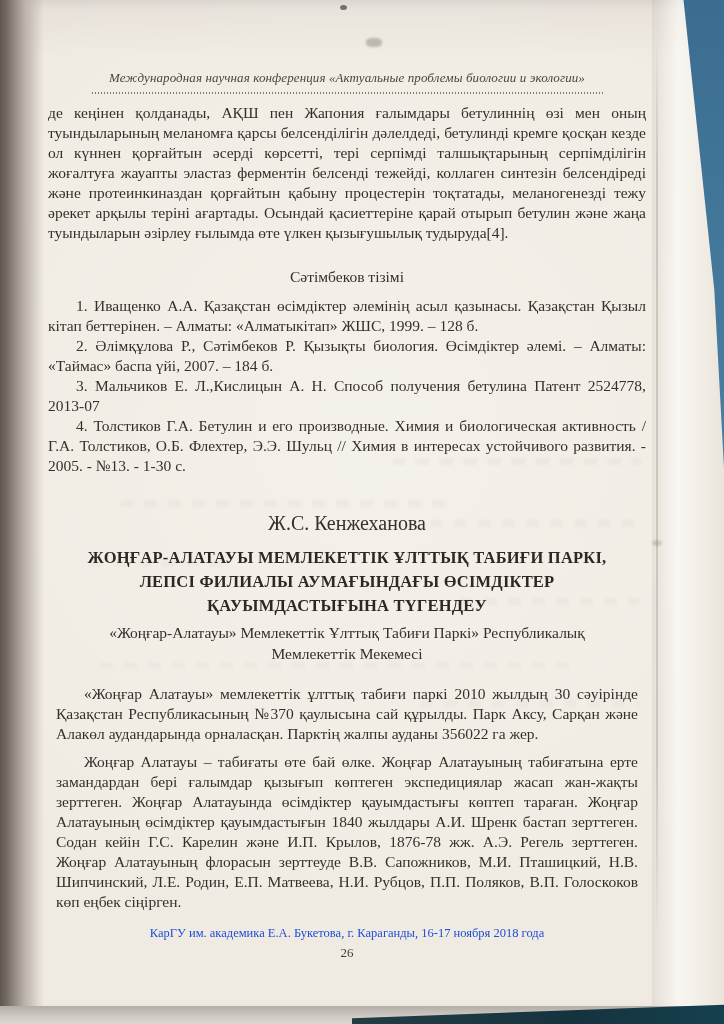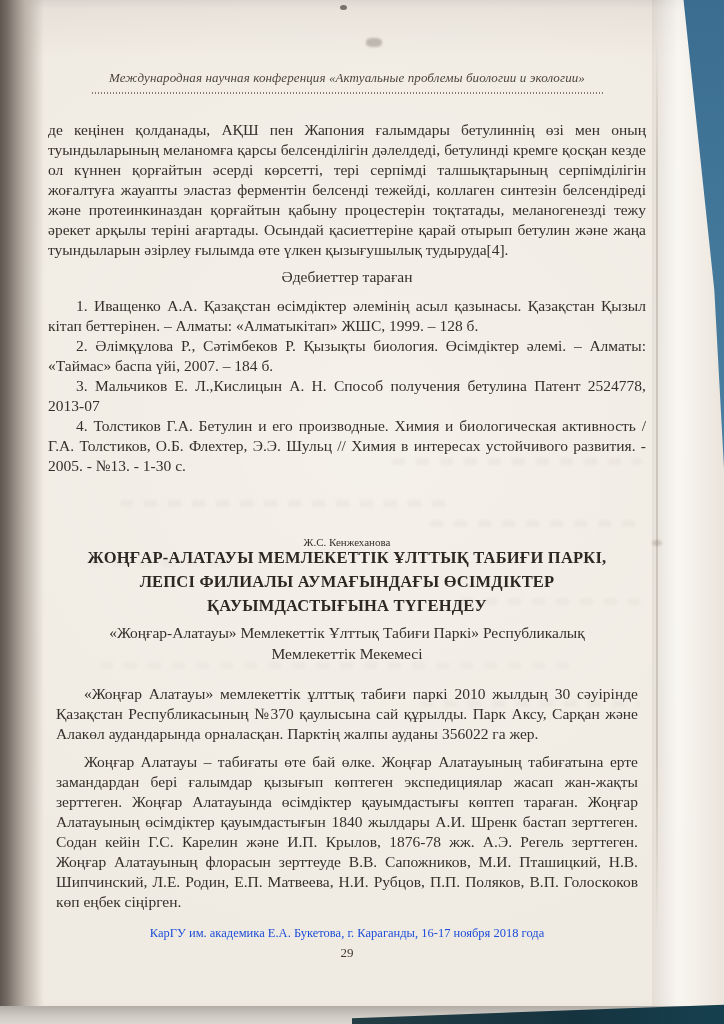--- a/index.html
+++ b/index.html
@@ -50,25 +50,25 @@
   .running-title{
     top:70px;text-align:center;font-style:italic;font-size:13px;color:#4b453e;letter-spacing:.1px;
   }
   .dotted-rule{
     top:92px;left:92px;width:512px;height:2px;opacity:.85;
     background:repeating-linear-gradient(90deg,#6e675e 0 1px,rgba(0,0,0,0) 1px 3px);
   }
   .body-text{
     font-size:15.5px;line-height:20px;text-align:justify;text-justify:inter-word;
   }
-  .p-cont{top:103px;margin-top:17px;}
+  .p-cont{top:103px;}
   .refs-heading{top:268px;text-align:center;font-size:15.5px;}
   .refs{top:296px;}
   .refs p{margin:0;text-indent:28px;}
-  .author{top:536px;text-align:center;font-size:11px;}
+  .author{top:512px;text-align:center;font-size:20px;}
   .title{top:546px;text-align:center;font-weight:bold;font-size:16.5px;line-height:24px;letter-spacing:.2px;color:#2d2822;}
   .affiliation{top:622px;text-align:center;font-size:15.5px;line-height:21px;}
   .affiliation .inner{max-width:520px;margin:0 auto;}
   .body2{top:676px;}
   .body2 p{margin:8px;text-indent:28px;}
   .footer-line{top:926px;text-align:center;font-size:12.5px;color:#1d4ed8;}
   .page-number{top:945px;text-align:center;font-size:13px;color:#403a33;}
   
   .speck{position:absolute;border-radius:50%;}
   .speck-a{left:340px;top:5px;width:7px;height:5px;background:rgba(70,65,58,.7);filter:blur(.4px);}
@@ -91,21 +91,21 @@
   <div class="binding"></div>
   <div class="bottom-strip"></div>
   <div class="bottom-dark-wedge"></div>
 
   <div class="content">
     <div class="block running-title">Международная научная конференция «Актуальные проблемы биологии и экологии»</div>
     <div class="dotted-rule" style="position:absolute;"></div>
 
     <div class="block body-text p-cont">де кеңінен қолданады, АҚШ пен Жапония ғалымдары бетулиннің өзі мен оның туындыларының меланомға қарсы белсенділігін дәлелдеді, бетулинді кремге қосқан кезде ол күннен қорғайтын әсерді көрсетті, тері серпімді талшықтарының серпімділігін жоғалтуға жауапты эластаз ферментін белсенді тежейді, коллаген синтезін белсендіреді және протеинкиназдан қорғайтын қабыну процестерін тоқтатады, меланогенезді тежу әрекет арқылы теріні ағартады. Осындай қасиеттеріне қарай отырып бетулин және жаңа туындыларын әзірлеу ғылымда өте үлкен қызығушылық тудыруда[4].</div>
 
-    <div class="block refs-heading">Әдебиеттер тараған</div>
+    <div class="block refs-heading">Сәтімбеков тізімі</div>
 
     <div class="block body-text refs">
       <p>1. Иващенко А.А. Қазақстан өсімдіктер әлемінің асыл қазынасы. Қазақстан Қызыл кітап беттерінен. – Алматы: «Алматыкітап» ЖШС, 1999. – 128 б.</p>
       <p>2. Әлімқұлова Р., Сәтімбеков Р. Қызықты биология. Өсімдіктер әлемі. – Алматы: «Таймас» баспа үйі, 2007. – 184 б.</p>
       <p>3. Мальчиков Е. Л.,Кислицын А. Н. Способ получения бетулина Патент 2524778, 2013-07</p>
       <p>4. Толстиков Г.А. Бетулин и его производные. Химия и биологическая активность / Г.А. Толстиков, О.Б. Флехтер, Э.Э. Шульц // Химия в интересах устойчивого развития. - 2005. - №13. - 1-30 с.</p>
     </div>
 
     <div class="block author">Ж.С. Кенжеханова</div>
 
@@ -118,21 +118,21 @@
     <div class="block affiliation">
       <div class="inner">«Жоңғар-Алатауы» Мемлекеттік Ұлттық Табиғи Паркі» Республикалық Мемлекеттік Мекемесі</div>
     </div>
 
     <div class="block body-text body2">
       <p>«Жоңғар Алатауы» мемлекеттік ұлттық табиғи паркі 2010 жылдың 30 сәуірінде Қазақстан Республикасының №370 қаулысына сай құрылды. Парк Аксу, Сарқан және Алакөл аудандарында орналасқан. Парктің жалпы ауданы 356022 га жер.</p>
       <p>Жоңғар Алатауы – табиғаты өте бай өлке. Жоңғар Алатауының табиғатына ерте замандардан бері ғалымдар қызығып көптеген экспедициялар жасап жан-жақты зерттеген. Жоңғар Алатауында өсімдіктер қауымдастығы көптеп тараған. Жоңғар Алатауының өсімдіктер қауымдастығын 1840 жылдары А.И. Шренк бастап зерттеген. Содан кейін Г.С. Карелин және И.П. Крылов, 1876-78 жж. А.Э. Регель зерттеген. Жоңғар Алатауының флорасын зерттеуде В.В. Сапожников, М.И. Пташицкий, Н.В. Шипчинский, Л.Е. Родин, Е.П. Матвеева, Н.И. Рубцов, П.П. Поляков, В.П. Голоскоков көп еңбек сіңірген.</p>
     </div>
 
     <div class="block footer-line">КарГУ им. академика Е.А. Букетова, г. Караганды, 16-17 ноября 2018 года</div>
-    <div class="block page-number">29</div>
+    <div class="block page-number">26</div>
 
     <div class="speck speck-a"></div>
     <div class="speck speck-b"></div>
     <div class="speck speck-c"></div>
     <div class="ghost" style="left:392px;top:458px;width:250px;"></div>
     <div class="ghost" style="left:120px;top:500px;width:330px;"></div>
     <div class="ghost" style="left:430px;top:520px;width:210px;"></div>
     <div class="ghost" style="left:90px;top:560px;width:140px;opacity:.06;"></div>
     <div class="ghost" style="left:460px;top:598px;width:180px;opacity:.07;"></div>
     <div class="ghost" style="left:100px;top:662px;width:480px;opacity:.06;"></div>

